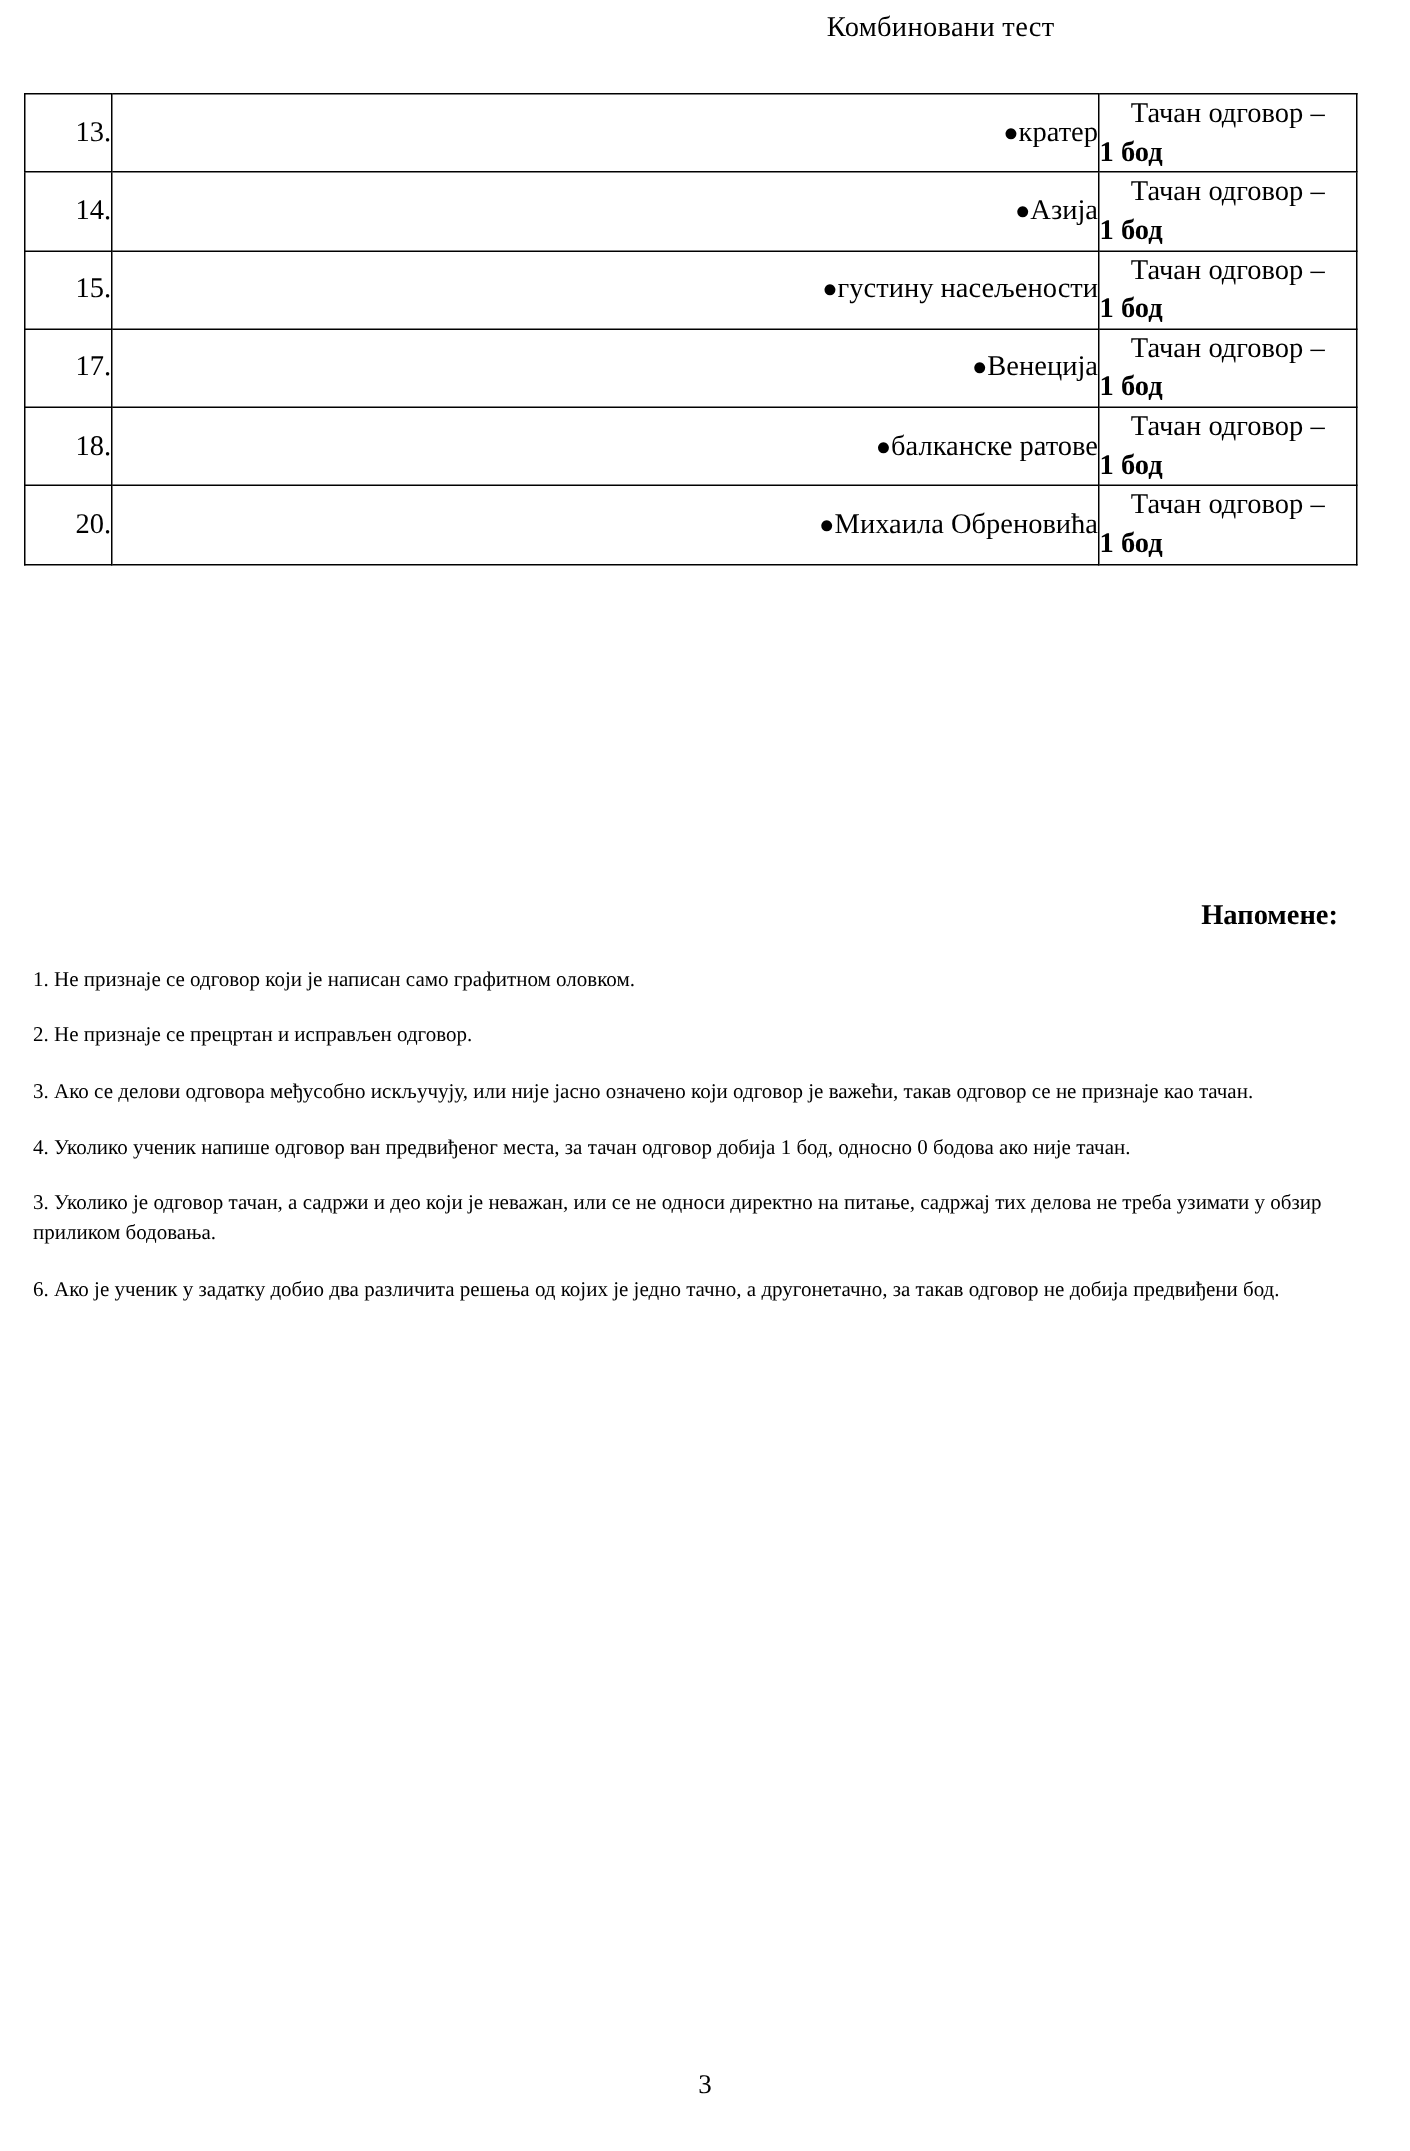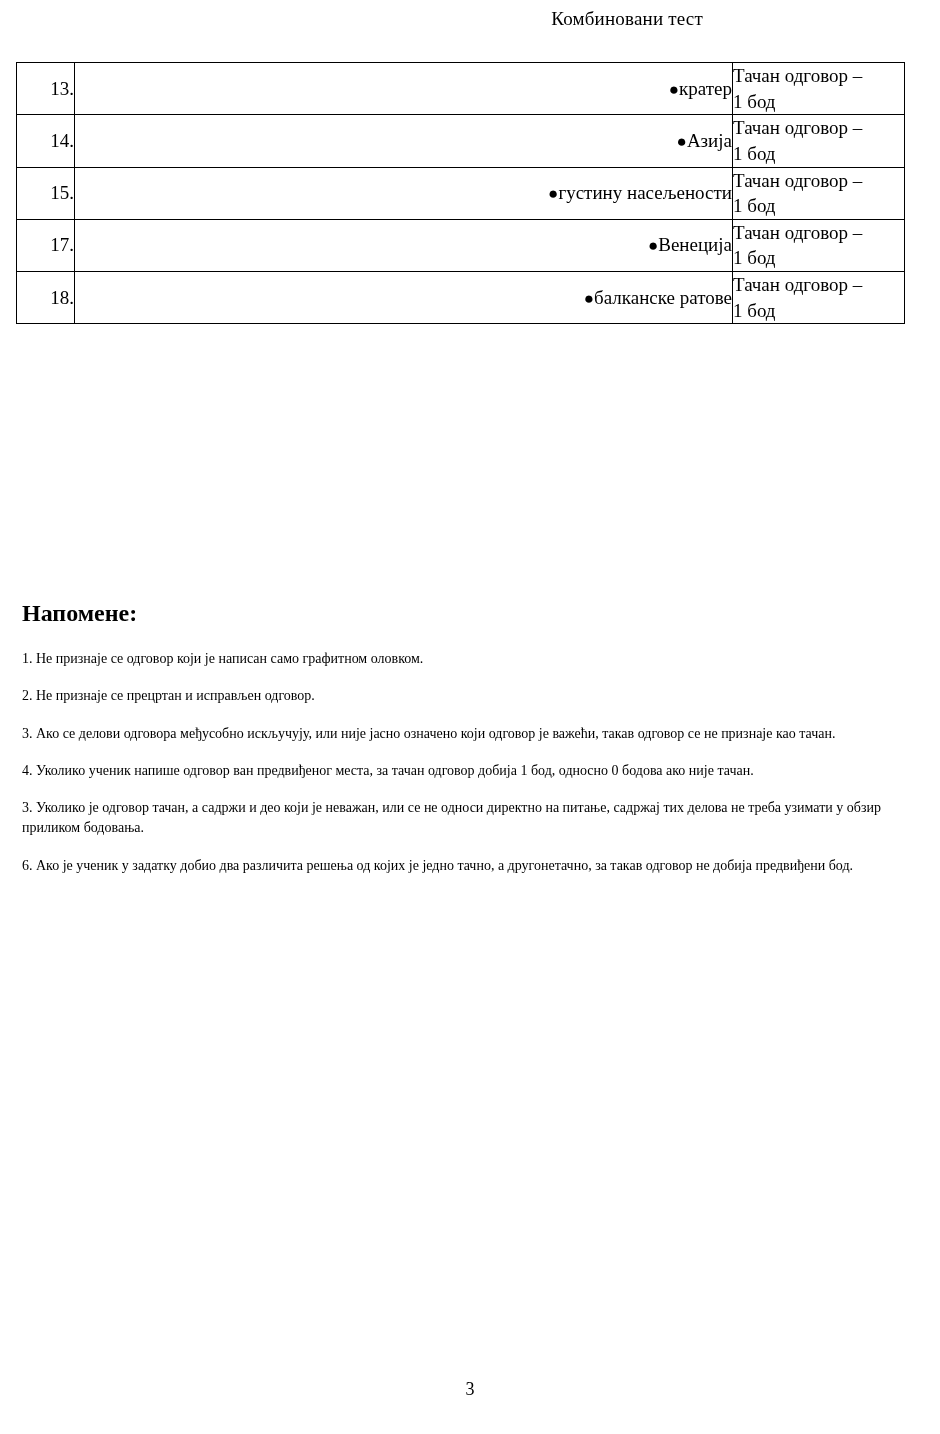--- a/index.html
+++ b/index.html
@@ -75,36 +75,38 @@
   }
   .cell-pts {
     padding: 6px 8px 6px 10px;
     font-size: 17px;
     line-height: 1.35;
     font-family: "Liberation Serif", serif;
   }
   .pts-line1 {
     display: block;
     white-space: nowrap;
+    text-align: center;
   }
   .pts-line2 {
     display: block;
-    font-weight: normal;
+    font-weight: bold;
   }
   .notes {
     position: absolute;
     top: 600px;
     left: 22px;
     width: 870px;
   }
   .notes-title {
-    font-size: 24px;
+    font-size: 19px;
     font-weight: bold;
     font-family: "Liberation Serif", serif;
     margin: 0 0 22px 0;
+    text-align: right;
   }
   .note-item {
     font-size: 14px;
     line-height: 1.45;
     margin: 0 0 17px 0;
     font-family: "Liberation Serif", serif;
     text-align: left;
   }
   .page-number {
     position: absolute;
@@ -158,20 +160,28 @@
         <td class="cell-num">17.</td>
         <td class="cell-ans"><span class="bullet">●</span><span>Венеција</span></td>
         <td class="cell-pts">
             <span class="pts-line1">Тачан одговор –</span>
             <span class="pts-line2">1 бод</span>
           </td>
       </tr>
       <tr>
         <td class="cell-num">18.</td>
         <td class="cell-ans"><span class="bullet">●</span><span>балканске ратове</span></td>
+        <td class="cell-pts">
+            <span class="pts-line1">Тачан одговор –</span>
+            <span class="pts-line2">1 бод</span>
+          </td>
+      </tr>
+      <tr>
+        <td class="cell-num">20.</td>
+        <td class="cell-ans"><span class="bullet">●</span><span>Михаила Обреновића</span></td>
         <td class="cell-pts">
             <span class="pts-line1">Тачан одговор –</span>
             <span class="pts-line2">1 бод</span>
           </td>
       </tr>
     </tbody>
   </table>
 
   <div class="notes">
     <div class="notes-title">Напомене:</div>

